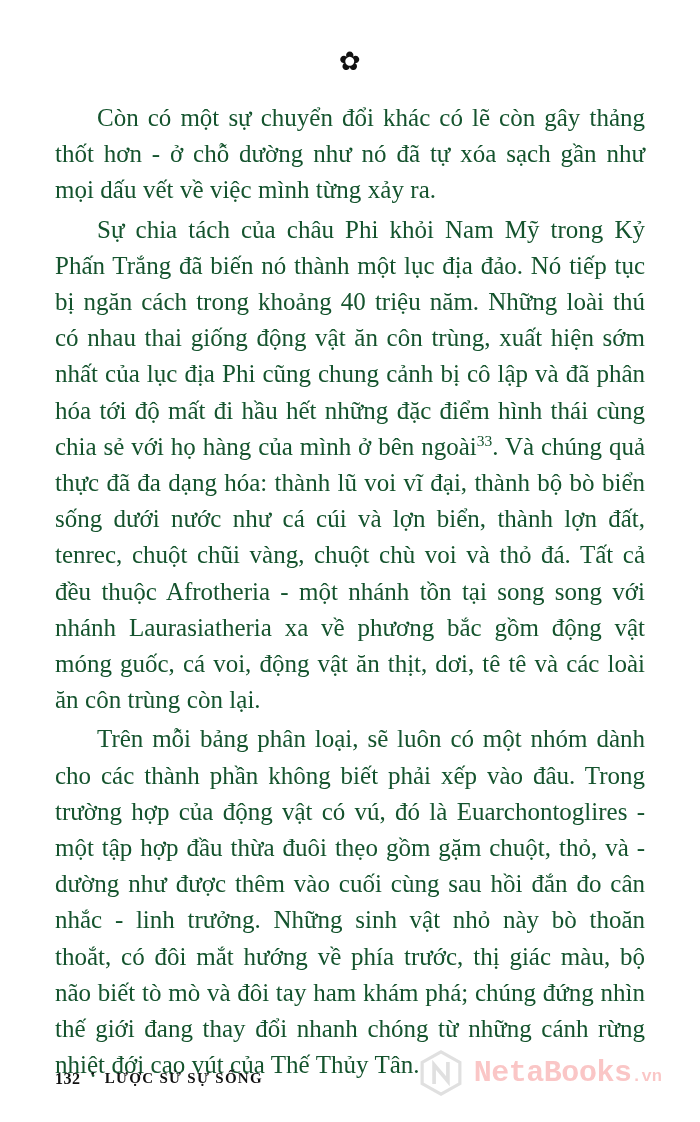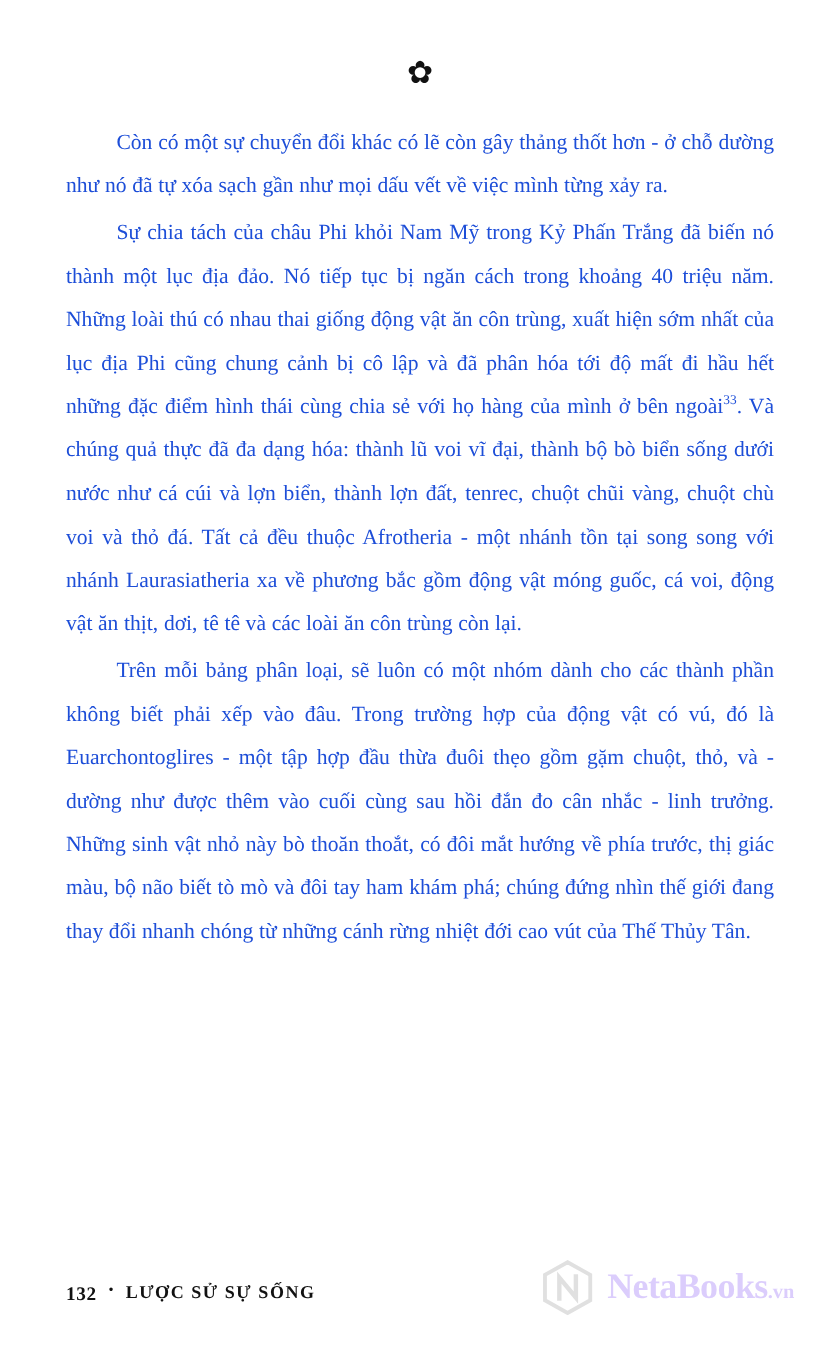--- a/index.html
+++ b/index.html
@@ -45,23 +45,23 @@
   .content {
     position: absolute;
     top: 100px;
     left: 55px;
     width: 590px;
   }
   .para {
     margin: 0 0 3px 0;
     text-indent: 42px;
     text-align: justify;
-    font-size: 18px;
+    font-size: 25px;
     line-height: 36.2px;
-    color: #1d4ed8;
+    color: #14532d;
     hyphens: none;
     word-spacing: 0.2px;
   }
   .para:last-child { margin-bottom: 0; }
   .fn {
     font-size: 0.62em;
     vertical-align: super;
     line-height: 0;
   }
 
@@ -106,24 +106,24 @@
     gap: 10px;
     opacity: 0.30;
     pointer-events: none;
   }
   .wm-mark {
     width: 46px;
     height: 46px;
     flex: 0 0 auto;
   }
   .wm-text {
-    font-family: Liberation Serif, serif;
+    font-family: Liberation Mono, monospace;
     font-size: 30px;
     font-weight: bold;
-    color: #8b5cf6;
+    color: #ef4444;
     letter-spacing: -0.5px;
     white-space: nowrap;
   }
   .wm-text .suffix {
     font-size: 17px;
     font-weight: bold;
     letter-spacing: 0;
   }
 </style>
 </head>

